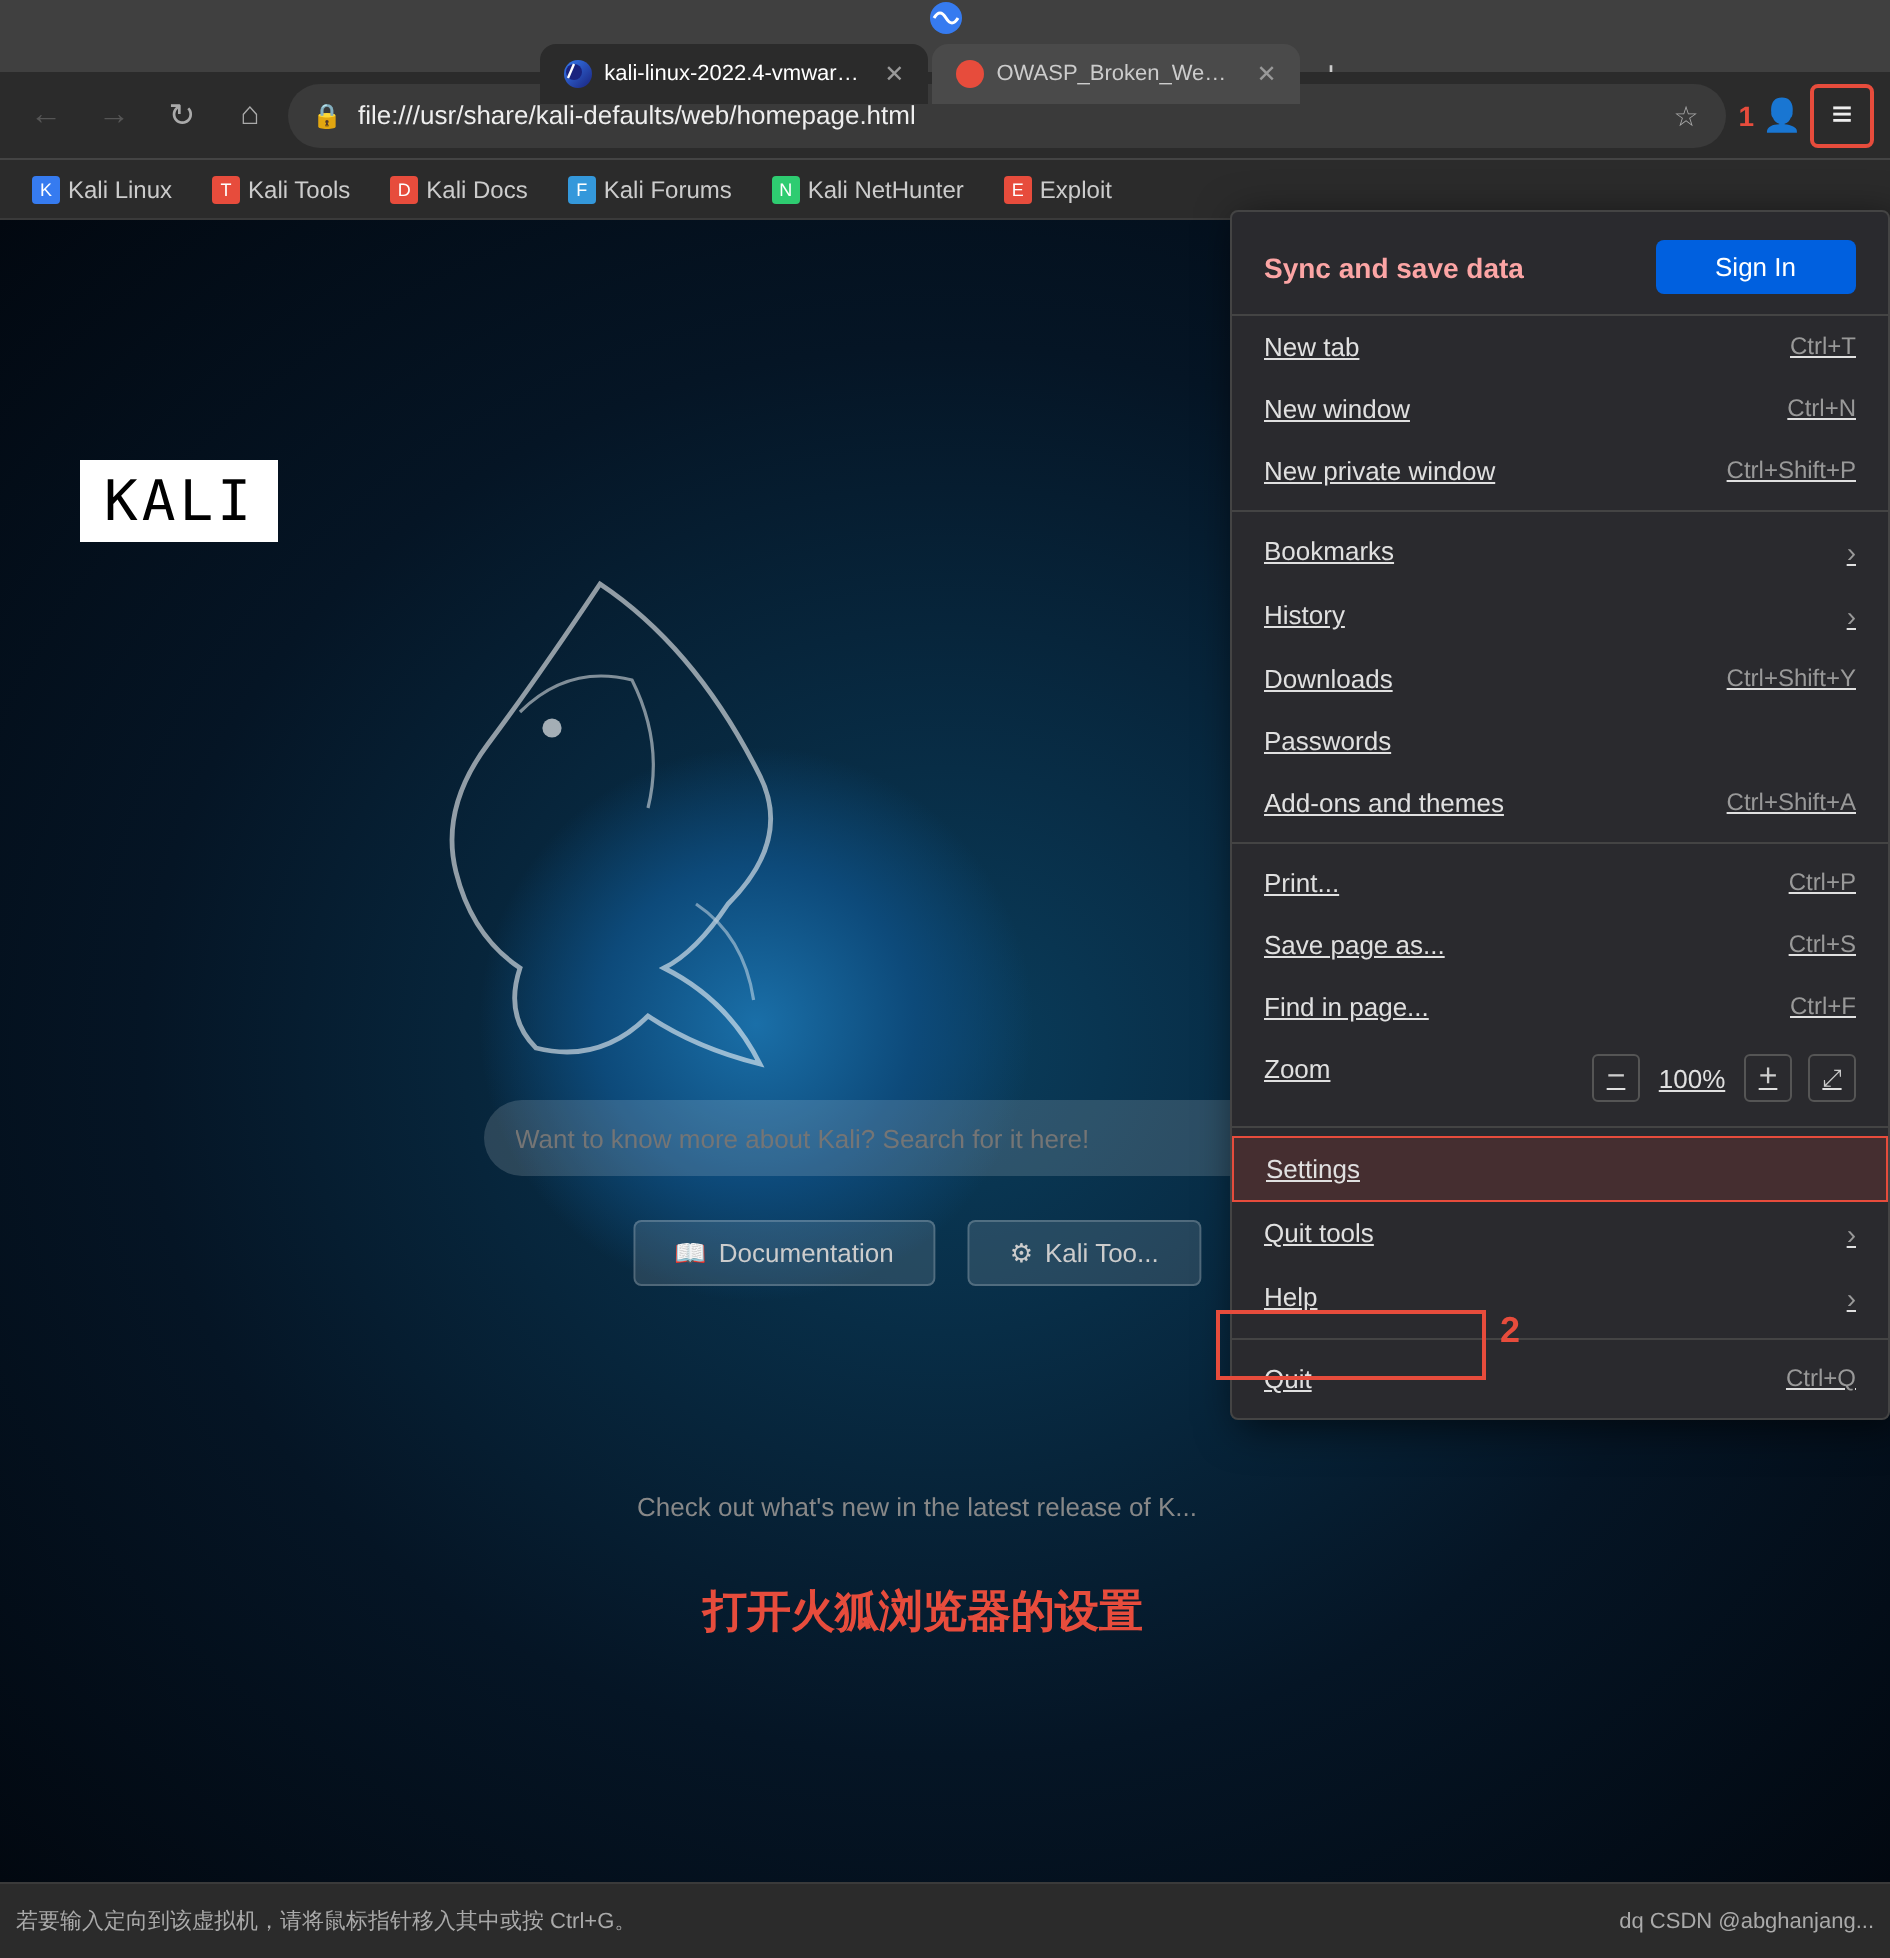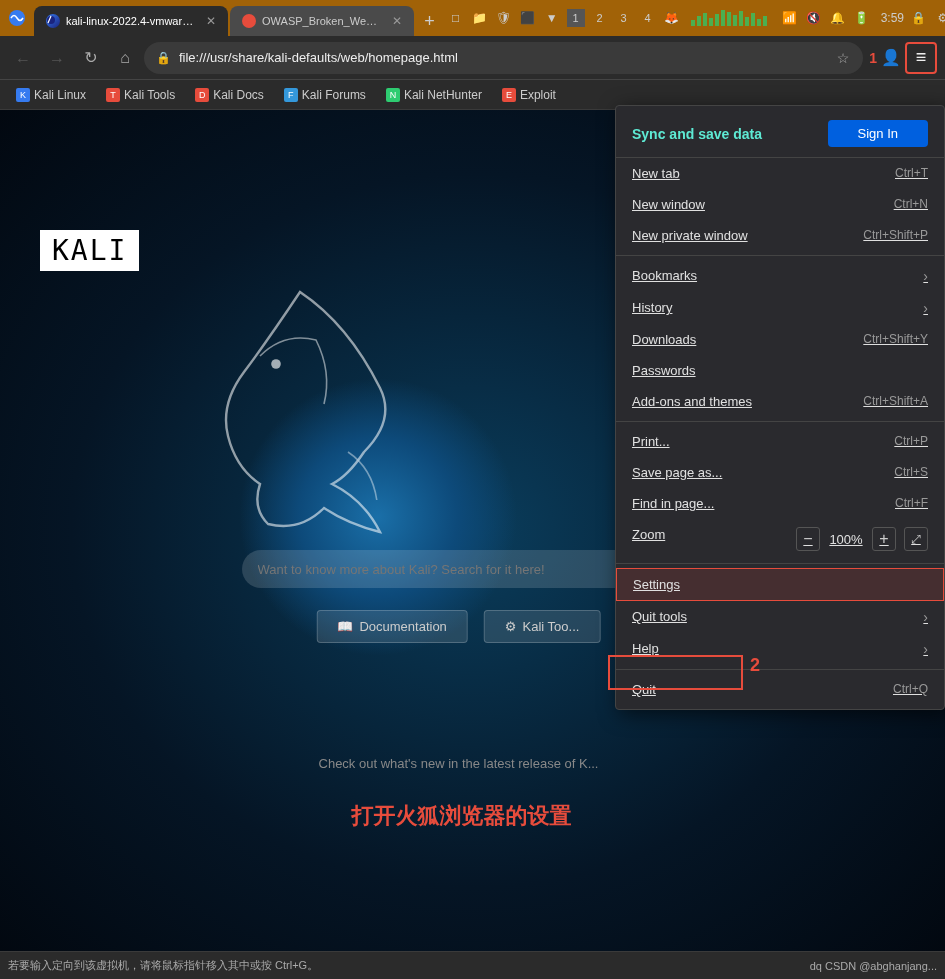--- a/index.html
+++ b/index.html
@@ -16,26 +16,27 @@
     .browser-window {
       width: 945px;
       height: 979px;
       display: flex;
       flex-direction: column;
       background: #2b2b2b;
     }
 
     
     .title-bar {
-      background: #a16207;
+      background: #404040;
       height: 36px;
       display: flex;
       align-items: center;
       padding: 0 8px;
       gap: 4px;
+      flex-direction: column;
     }
 
     .browser-icon {
       width: 20px;
       height: 20px;
       display: flex;
       align-items: center;
       justify-content: center;
       font-size: 14px;
     }
@@ -355,21 +356,21 @@
       left: 50%;
       transform: translateX(-55%);
       color: #e74c3c;
       font-size: 22px;
       font-weight: bold;
       text-align: center;
     }
 
     
     .status-bar {
-      height: 28px;
+      height: 38px;
       background: #2b2b2b;
       border-top: 1px solid #3a3a3a;
       display: flex;
       align-items: center;
       padding: 0 8px;
       font-size: 11px;
       color: #aaa;
       gap: 8px;
     }
 
@@ -401,21 +402,21 @@
       display: flex;
       align-items: center;
       justify-content: space-between;
       padding: 10px 16px 10px 16px;
       border-bottom: 1px solid #444;
     }
 
     .sync-title {
       font-size: 14px;
       font-weight: 600;
-      color: #5eead4;
+      color: #fca5a5;
     }
 
     .sign-in-btn {
       background: #0060df;
       color: white;
       border: none;
       border-radius: 4px;
       padding: 6px 30px;
       font-size: 13px;
       cursor: pointer;

